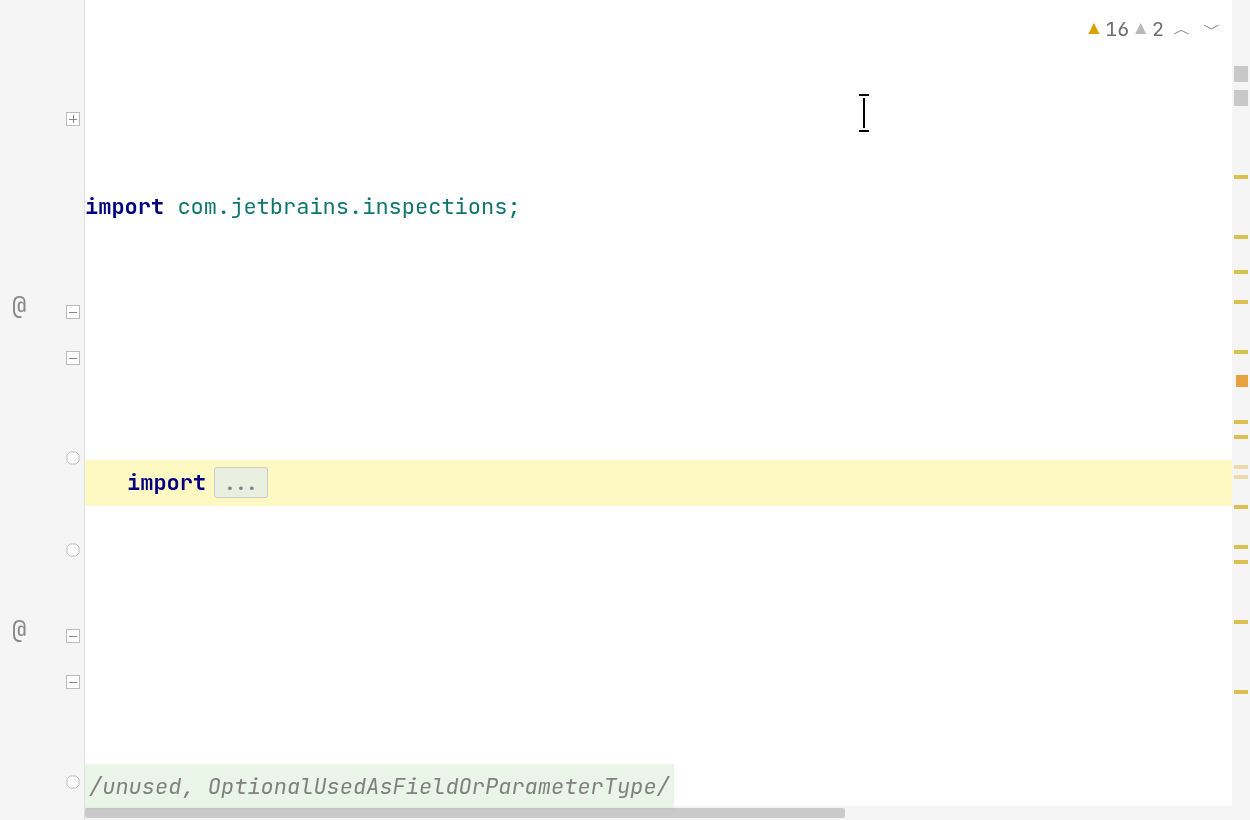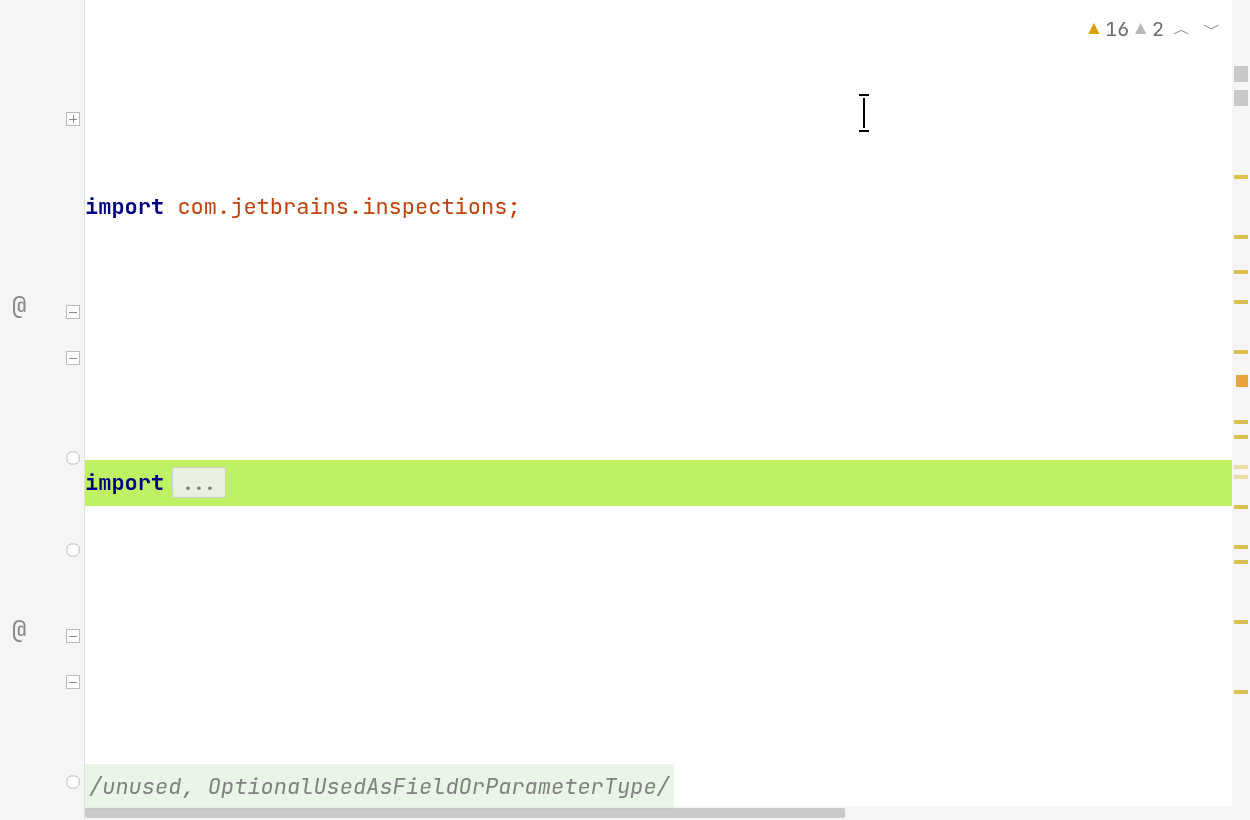--- a/index.html
+++ b/index.html
@@ -75,32 +75,33 @@
       overflow: hidden;
       white-space: pre;
       line-height: 46px;
     }
     .code-line {
       height: 46px;
       padding-left: 0;
       position: relative;
     }
     .highlighted-line {
-      background: #bef264;
+      background: #fef9c3;
+      padding-left: 42px;
     }
     .suppress-comment {
       background: #e9f5e6;
       color: #808080;
       font-style: italic;
       display: inline-block;
       padding: 0 4px;
       margin-top: 28px;
     }
     .kw { color: #000080; font-weight: bold; }
-    .pkg { color: #c2410c; }
+    .pkg { color: #0f766e; }
     .fold-dots {
       background: #e9f0e0;
       color: #808080;
       padding: 0 6px;
       border: 1px solid #ccc;
       border-radius: 3px;
       margin-left: 8px;
     }
     .inspection-bar {
       position: absolute;

